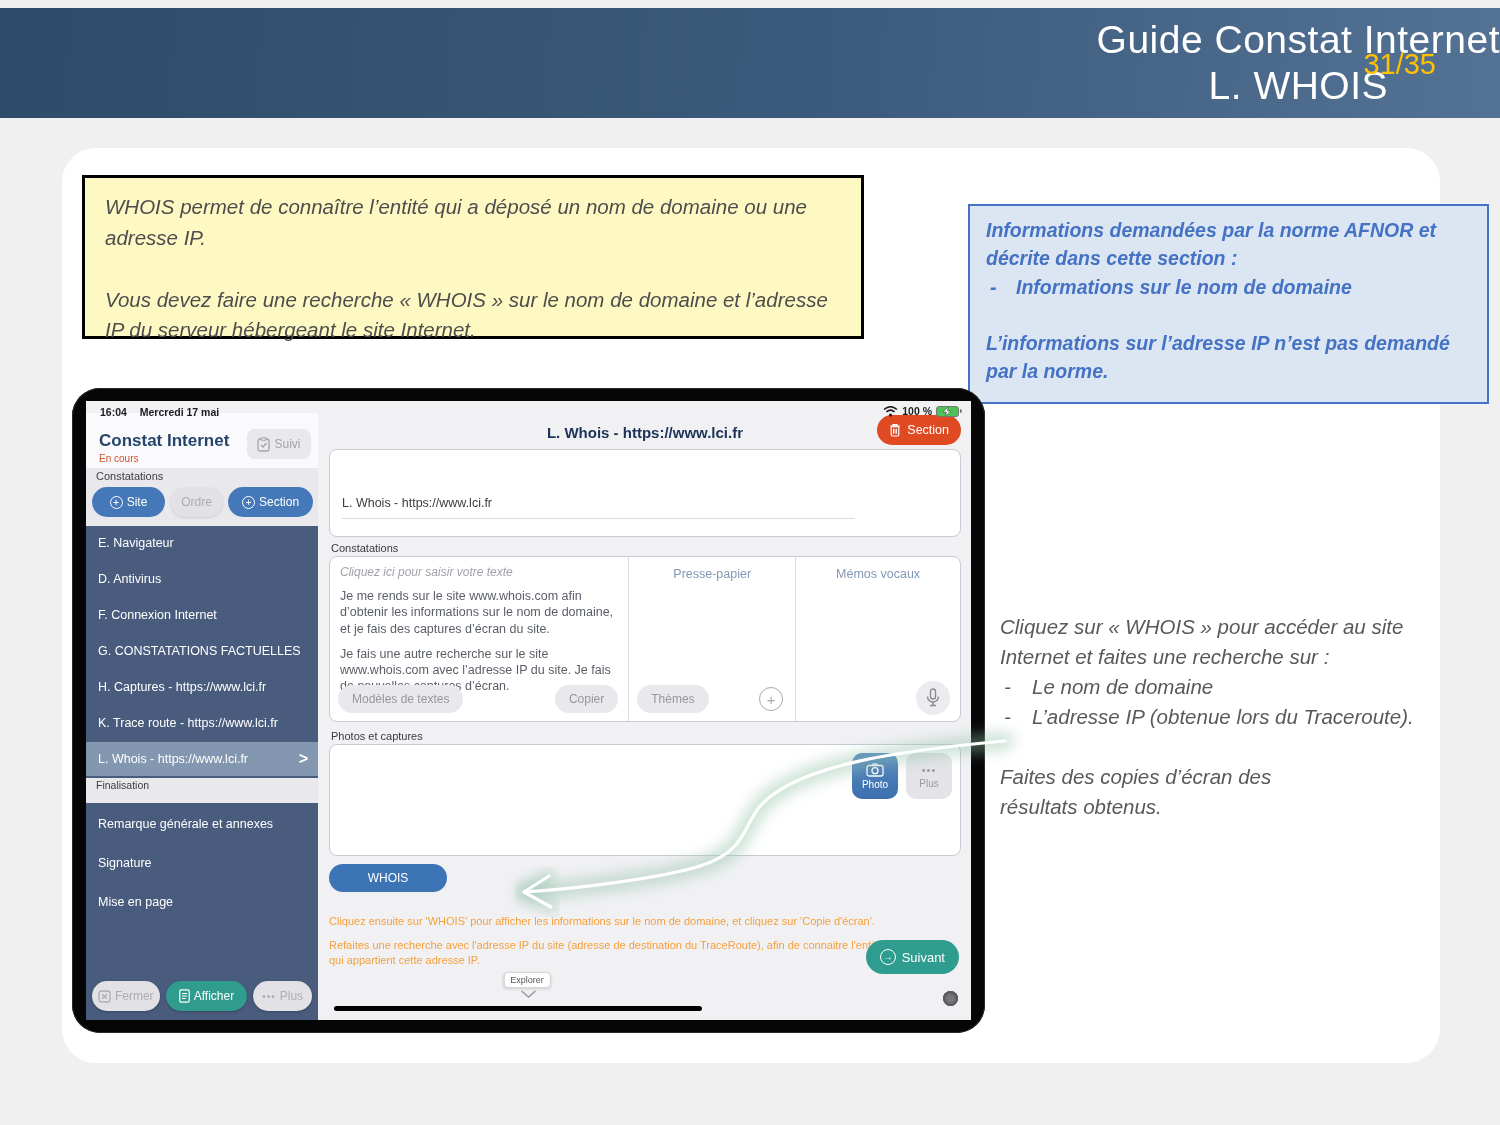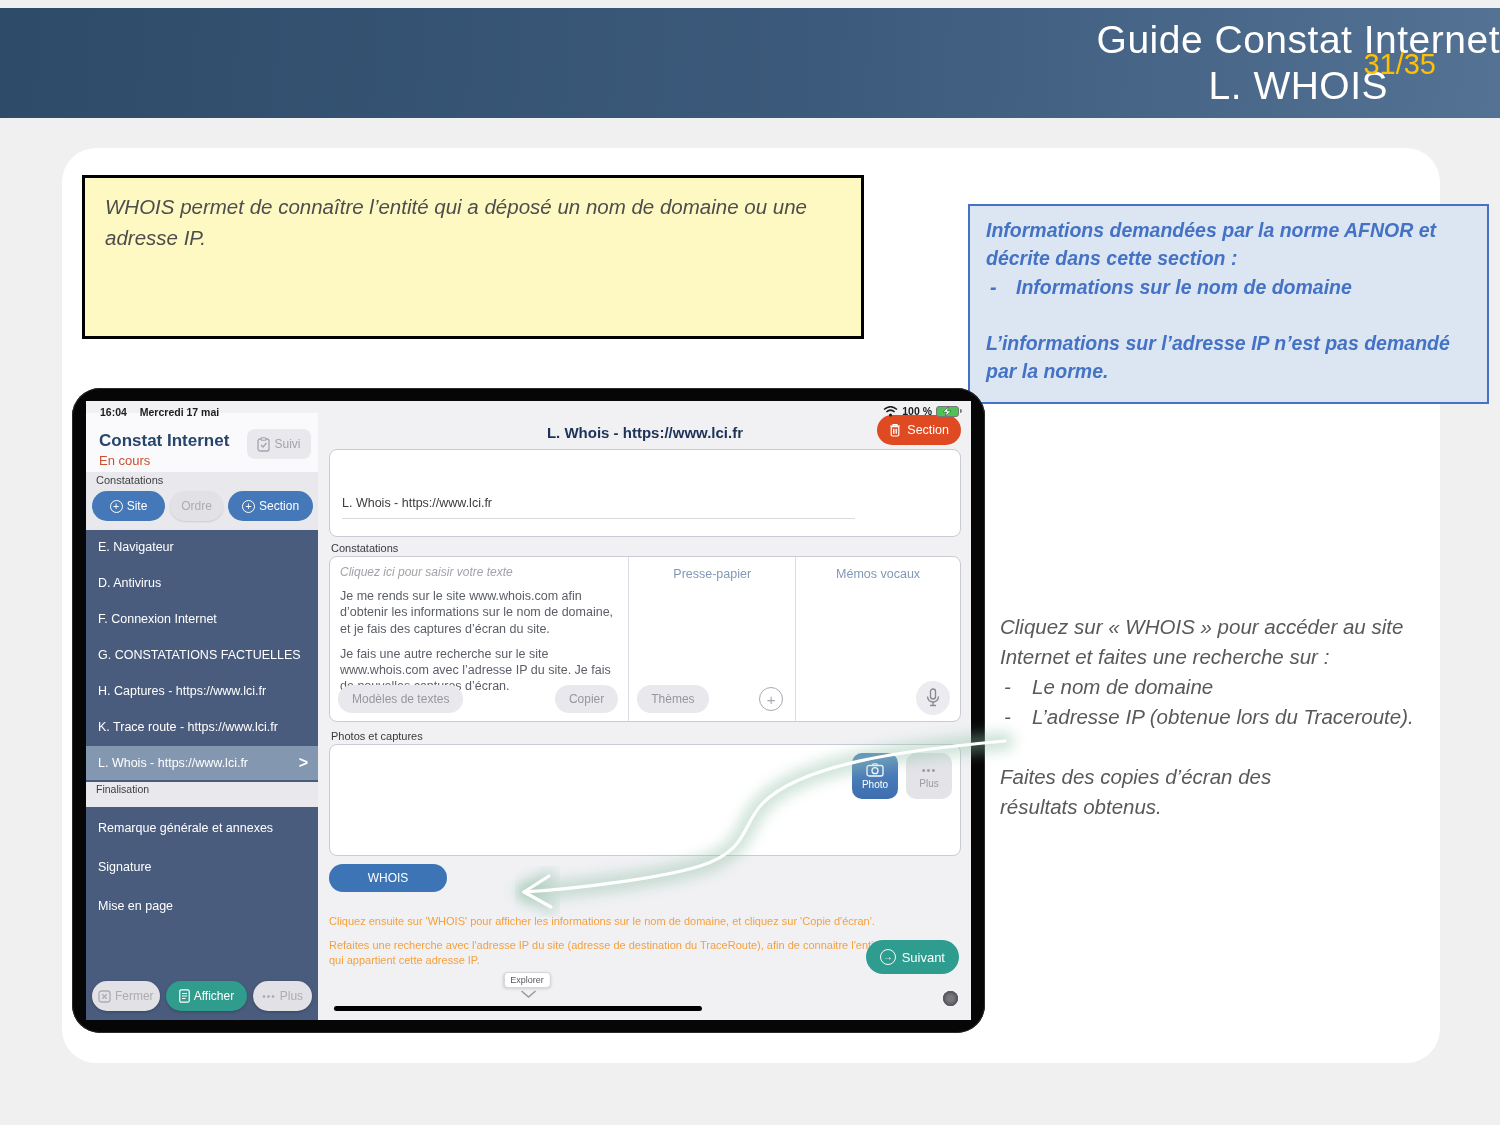--- a/index.html
+++ b/index.html
@@ -48,21 +48,21 @@
   .st-left .date { margin-left:10px; }
   .st-right { position:absolute; right:12px; top:4px; display:flex; align-items:center; gap:4px; z-index:5; }
   .st-right .pct { font-size:10.5px; font-weight:600; color:#1c1c1e; }
   .batt { position:relative; width:23px; height:11px; border:1px solid #777; border-radius:3px; background:#4fc257; }
   .batt::after { content:""; position:absolute; right:-4px; top:2.5px; width:2.5px; height:4px; background:#777; border-radius:0 2px 2px 0; }
 
   
   .sidebar { position:absolute; left:0; top:12px; bottom:0; width:232px; background:#4a5c7d; display:flex; flex-direction:column; }
   .sb-top { background:#fafafc; padding-top:18px; position:relative; }
   .sb-title { font-size:17px; font-weight:700; color:#25456b; padding-left:13px; }
-  .sb-encours { font-size:13px; color:#c9502f; padding:2px 0 4px 13px; }
+  .sb-encours { font-size:10px; color:#c9502f; padding:2px 0 4px 13px; }
   .suivi-btn { position:absolute; right:7px; top:16px; width:64px; height:30px; background:#e9e9ed;
                border-radius:8px; display:flex; align-items:center; justify-content:center; gap:4px;
                color:#a3a3aa; font-size:12px; }
   .sb-strip { background:#e9e9ed; color:#3e3e42; font-size:11px; padding:2px 0 2px 10px; }
   .sb-btnrow { background:#e9e9ed; height:42px; display:flex; align-items:center; gap:5px; padding:0 5px 6px 6px; }
   .pill { display:inline-flex; align-items:center; justify-content:center; gap:4px; height:30px;
           border-radius:15px; font-size:12px; }
   .pill.blue { background:#4478b8; color:#fff; }
   .pill.gray { background:#e2e2e6; color:#acacb2; box-shadow:0 1px 2px rgba(0,0,0,.12); }
   .plus-circ { display:inline-flex; width:13px; height:13px; border:1.2px solid currentColor; border-radius:50%;
@@ -141,20 +141,21 @@
     <div>Guide Constat Internet</div>
     <div>L.  WHOIS</div>
   </div>
   <div class="hdr-page">31/35</div>
 </div>
 
 <div class="card"></div>
 
 <div class="intro-box">
   <p>WHOIS permet de connaître l’entité qui a déposé un nom de domaine ou une adresse IP.</p>
+  <p>Vous devez faire une recherche « WHOIS » sur le nom de domaine et l’adresse IP du serveur hébergeant le site Internet.</p>
 </div>
 
 <div class="afnor-box">
   <div>Informations demandées par la norme AFNOR et décrite dans cette section :</div>
   <div class="bullet">
     <span class="dash">-</span>
     <span>Informations sur le nom de domaine</span>
   </div>
   <div class="sp"></div>
   <div>L’informations sur l’adresse IP n’est pas demandé par la norme.</div>

